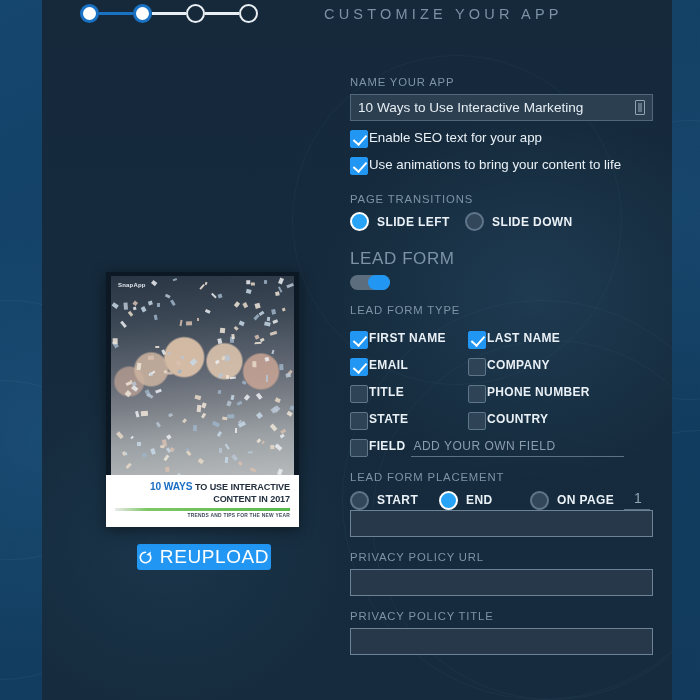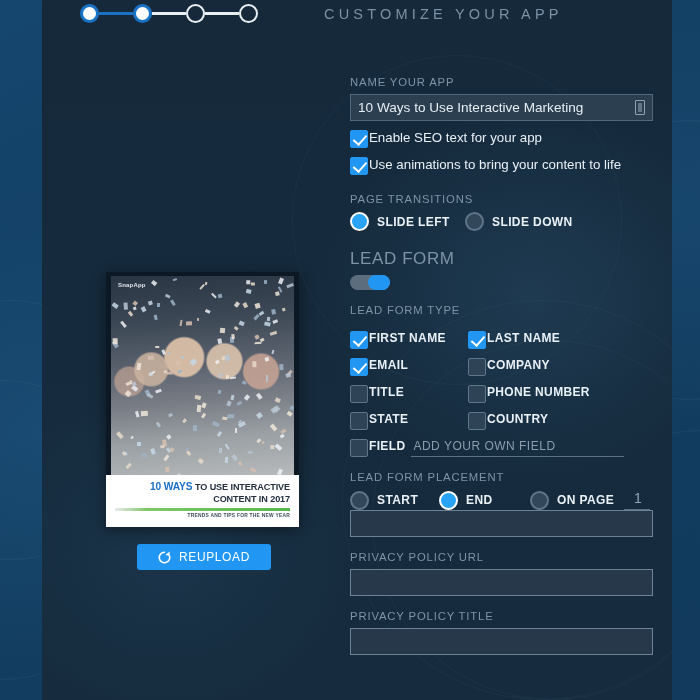--- a/index.html
+++ b/index.html
@@ -76,21 +76,21 @@
   .ct-hl { color: #1a6fc4; font-weight: 700; font-size: 10.2px; }
   .ct-rule { height: 2.5px; margin: 3px 0 2px 0; background: linear-gradient(90deg, #e8eaec 0%, #7fc765 18%, #55b94a 100%); }
   .ct-sub { font-size: 4.9px; color: #3d4a5c; letter-spacing: .25px; font-weight: 700; }
   .cover-logo {
     position: absolute; left: 12px; top: 10px; font-size: 6px; color: #eef3f8;
     letter-spacing: .2px; font-weight: 700; opacity: .92;
   }
   #reupload {
     margin: 17px auto 0 auto; display: flex; align-items: center; justify-content: center;
     gap: 7px; width: 134px; height: 26px; background: #2196f3; color: #ffffff;
-    border: none; border-radius: 3px; font-size: 12px; letter-spacing: .6px;
+    border: none; border-radius: 3px; font-size: 19px; letter-spacing: .6px;
     font-family: "Liberation Sans", sans-serif; cursor: pointer;
   }
   #reupload svg { display: block; }
 
   
   #form { position: absolute; left: 308px; top: 76px; width: 312px; }
   .sec-label {
     font-size: 11.3px; color: #7e93a6; letter-spacing: .85px; margin-bottom: 6px;
   }
   .sec-label.big { font-size: 17px; color: #7e93a6; letter-spacing: .6px; margin-bottom: 6px; }

